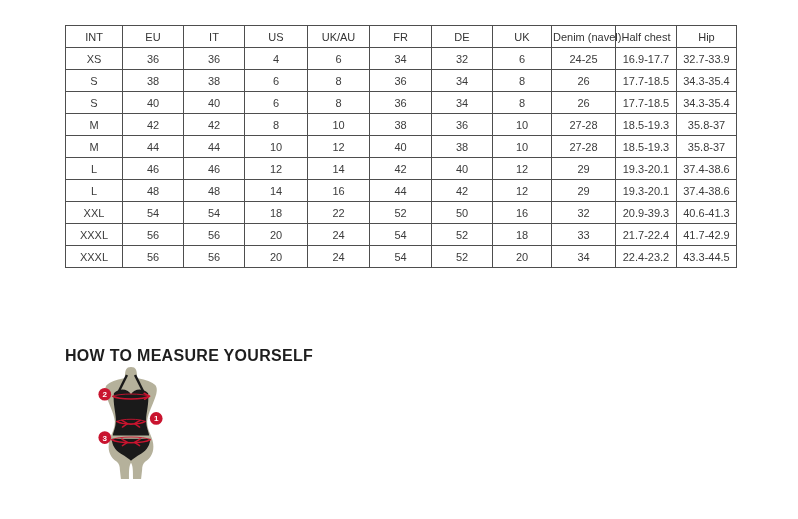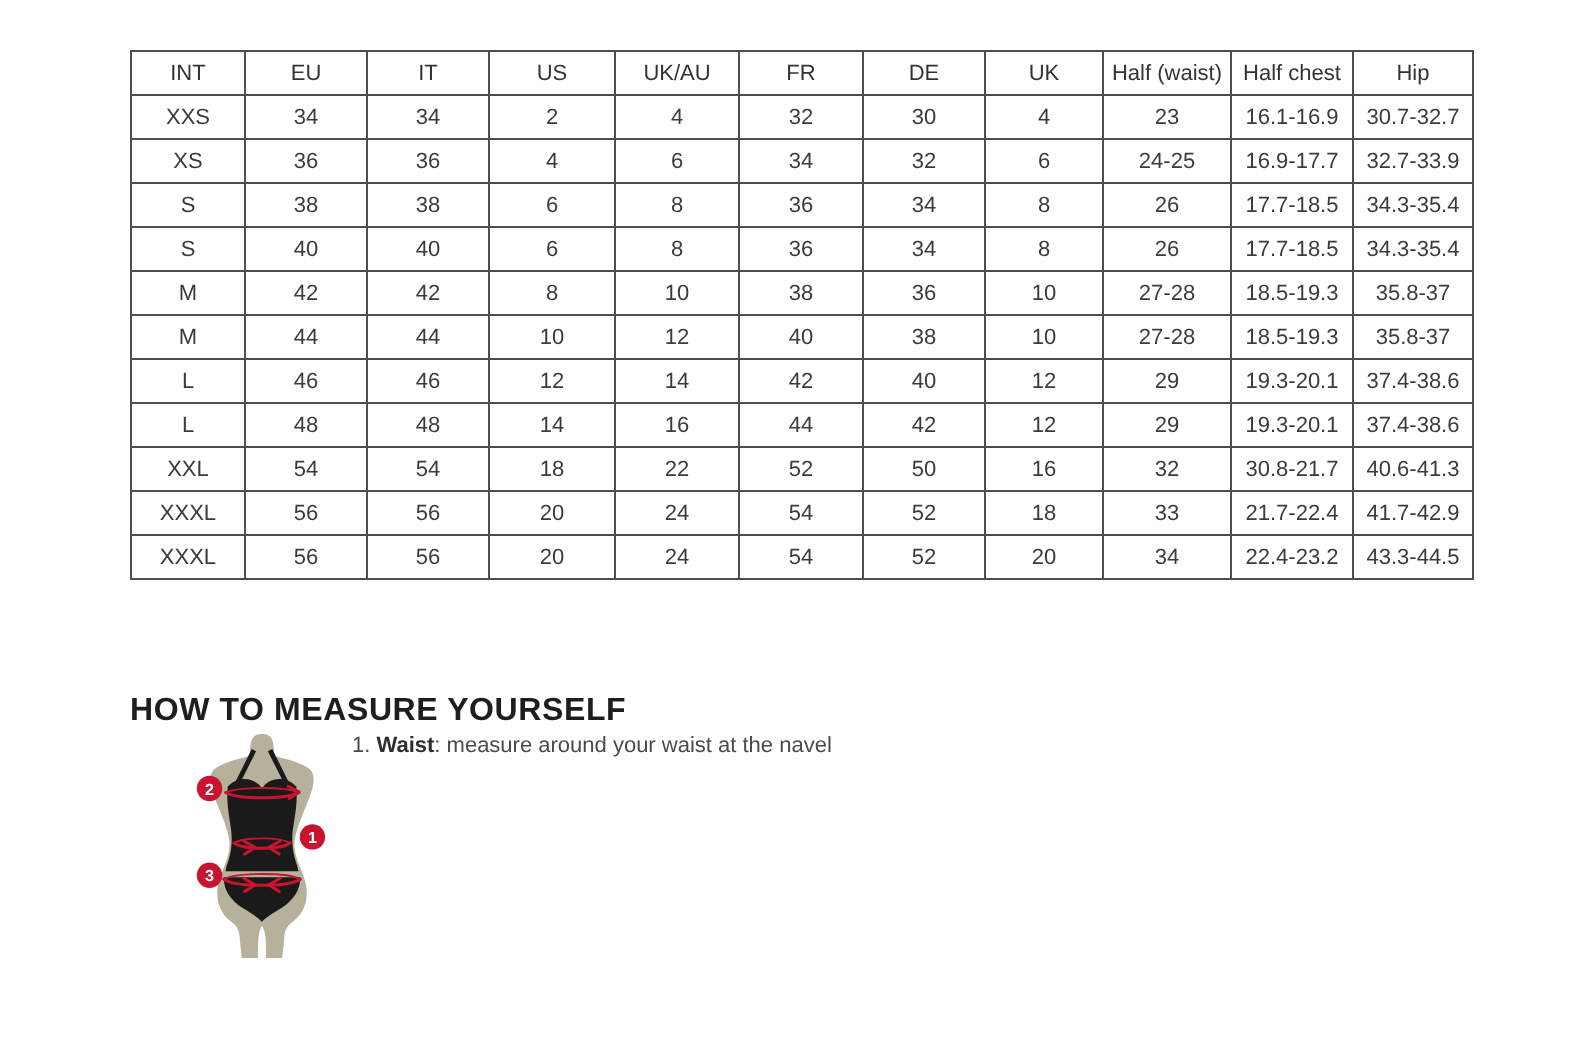--- a/index.html
+++ b/index.html
@@ -75,39 +75,26 @@
   <thead>
       <tr>
         <th>INT</th>
         <th>EU</th>
         <th>IT</th>
         <th>US</th>
         <th>UK/AU</th>
         <th>FR</th>
         <th>DE</th>
         <th>UK</th>
-        <th>Half (waist)</th>
+        <th>Denim (navel)</th>
         <th>Half chest</th>
         <th>Hip</th>
       </tr>
     </thead>
   <tbody>
-      <tr>
-        <td>XXS</td>
-        <td>34</td>
-        <td>34</td>
-        <td>2</td>
-        <td>4</td>
-        <td>32</td>
-        <td>30</td>
-        <td>4</td>
-        <td>23</td>
-        <td>16.1-16.9</td>
-        <td>30.7-32.7</td>
-      </tr>
       <tr>
         <td>XS</td>
         <td>36</td>
         <td>36</td>
         <td>4</td>
         <td>6</td>
         <td>34</td>
         <td>32</td>
         <td>6</td>
         <td>24-25</td>
@@ -195,21 +182,21 @@
       <tr>
         <td>XXL</td>
         <td>54</td>
         <td>54</td>
         <td>18</td>
         <td>22</td>
         <td>52</td>
         <td>50</td>
         <td>16</td>
         <td>32</td>
-        <td>30.8-21.7</td>
+        <td>20.9-39.3</td>
         <td>40.6-41.3</td>
       </tr>
       <tr>
         <td>XXXL</td>
         <td>56</td>
         <td>56</td>
         <td>20</td>
         <td>24</td>
         <td>54</td>
         <td>52</td>
@@ -282,14 +269,13 @@
       <text x="24" y="31" fill="#ffffff">2</text>
       <circle cx="75" cy="52" r="6.3" fill="#c9142f"></circle>
       <text x="75" y="55" fill="#ffffff">1</text>
       <circle cx="24" cy="71" r="6.3" fill="#c9142f"></circle>
       <text x="24" y="74" fill="#ffffff">3</text>
     </g>
   </svg>
 </div>
 
 <ol class="steps">
-    <li><span>1. </span><span class="term">Waist</span><span>: measure around your waist at the navel</span></li>
   </ol>
 
 </body></html>

